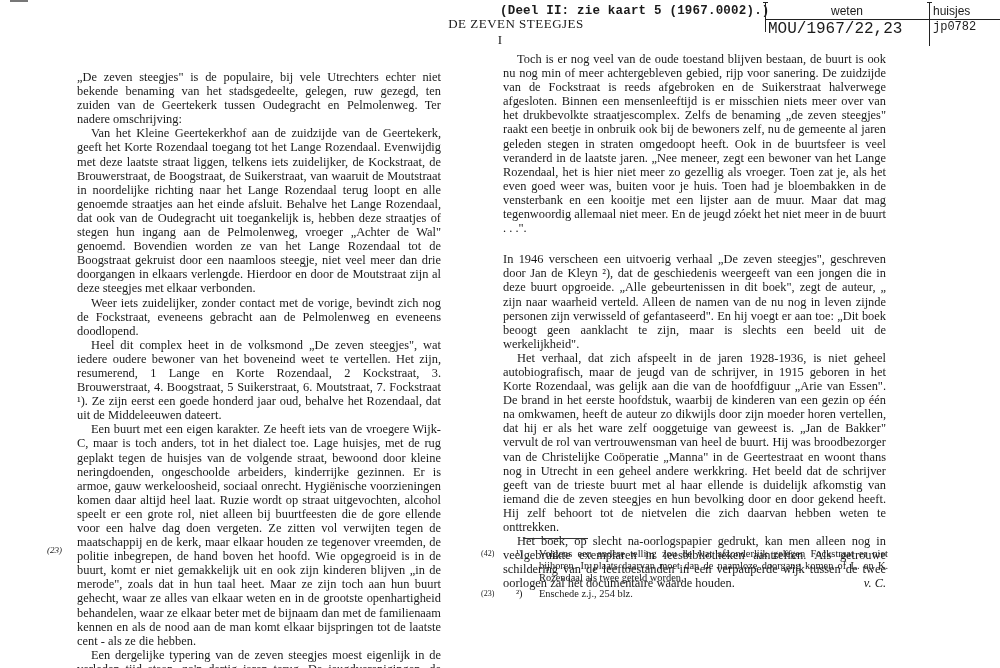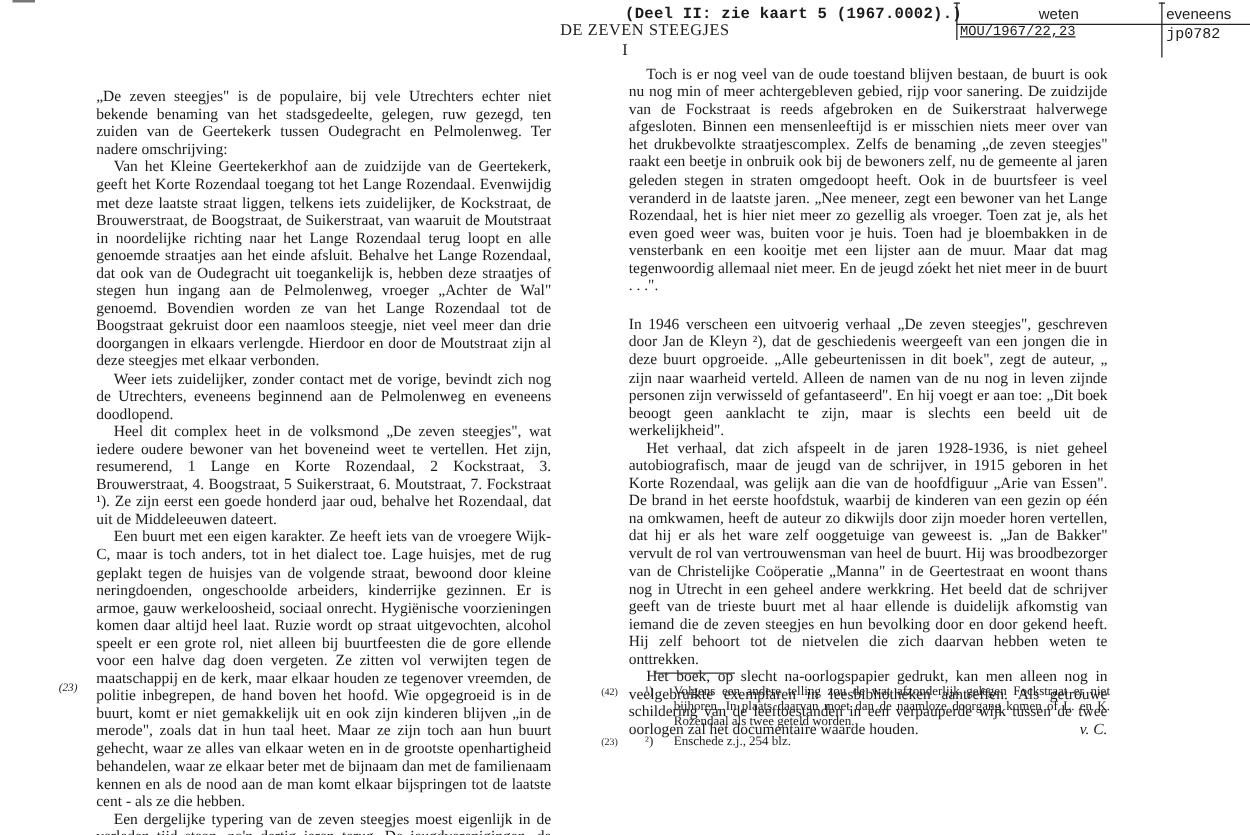--- a/index.html
+++ b/index.html
@@ -13,21 +13,21 @@
   .stamp { position:absolute; left:500px; top:4px; font-size:12.5px; font-weight:bold; letter-spacing:0.2px;text-align:center; }
 
   .src-table { position:absolute; left:765px; top:2px; width:235px; height:44px; }
   .src-table .vline1 { position:absolute; left:0; top:0; width:1px; height:30px; background:#222; }
   .src-table .vline1:before { content:""; position:absolute; left:-2px; top:0; width:5px; height:1px; background:#222; }
   .src-table .vline2 { position:absolute; left:164px; top:0; width:1px; height:44px; background:#222; }
   .src-table .vline2:before { content:""; position:absolute; left:-2px; top:0; width:5px; height:1px; background:#222; }
   .src-table .hline { position:absolute; left:0; top:17px; width:235px; height:1px; background:#222; }
   .src-table .h-bron { position:absolute; left:0; width:164px; top:2px; text-align:center; font-size:12px; }
   .src-table .h-verwerkt { position:absolute; left:168px; top:2px; font-size:12px; }
-  .src-table .v-bron { position:absolute; left:3px; top:18px; font-size:11px;text-decoration:underline; }
+  .src-table .v-bron { position:absolute; left:3px; top:18px; font-size:16px; }
   .src-table .v-verwerkt { position:absolute; left:168px; top:18px; font-size:12px;text-align:center; }
 
   .col { position:absolute; font-size:12.4px; line-height:14.1px; text-align:justify; }
   .col p { margin:0; text-indent:14px; }
   .col p.noindent { text-indent:0; }
   .left-col { left:77px; top:47px; width:364px; }
   .right-col { left:503px; top:47px; width:383px; }
 
   .title { position:absolute; left:0; width:100%; top:16px; text-align:center; font-size:13px; letter-spacing:0.5px;margin-left:16px; }
   .roman { position:absolute; left:0; width:100%; top:32px; text-align:center; font-size:13px; }
@@ -47,32 +47,32 @@
 
 <div class="corner-mark"></div>
 
 <div class="stamp mono">(Deel II: zie kaart 5 (1967.0002).)</div>
 
 <div class="src-table sans">
   <div class="vline1"></div>
   <div class="vline2"></div>
   <div class="hline"></div>
   <div class="h-bron">weten</div>
-  <div class="h-verwerkt">eveneens</div>
+  <div class="h-verwerkt">huisjes</div>
   <div class="v-bron mono">MOU/1967/22,23</div>
   <div class="v-verwerkt mono">jp0782</div>
 </div>
 
 <div class="title serif">DE ZEVEN STEEGJES</div>
 <div class="roman serif">I</div>
 
 <div class="col left-col serif" style="top:70px;">
   <p class="noindent">„De zeven steegjes" is de populaire, bij vele Utrechters echter niet bekende benaming van het stadsgedeelte, gelegen, ruw gezegd, ten zuiden van de Geertekerk tussen Oudegracht en Pelmolenweg. Ter nadere omschrijving:</p>
   <p>Van het Kleine Geertekerkhof aan de zuidzijde van de Geertekerk, geeft het Korte Rozendaal toegang tot het Lange Rozendaal. Evenwijdig met deze laatste straat liggen, telkens iets zuidelijker, de Kockstraat, de Brouwerstraat, de Boogstraat, de Suikerstraat, van waaruit de Moutstraat in noordelijke richting naar het Lange Rozendaal terug loopt en alle genoemde straatjes aan het einde afsluit. Behalve het Lange Rozendaal, dat ook van de Oudegracht uit toegankelijk is, hebben deze straatjes of stegen hun ingang aan de Pelmolenweg, vroeger „Achter de Wal" genoemd. Bovendien worden ze van het Lange Rozendaal tot de Boogstraat gekruist door een naamloos steegje, niet veel meer dan drie doorgangen in elkaars verlengde. Hierdoor en door de Moutstraat zijn al deze steegjes met elkaar verbonden.</p>
-  <p>Weer iets zuidelijker, zonder contact met de vorige, bevindt zich nog de Utrechters, eveneens beginnend aan de Pelmolenweg en eveneens doodlopend.</p>
+  <p>Weer iets zuidelijker, zonder contact met de vorige, bevindt zich nog de Fockstraat, eveneens gebracht aan de Pelmolenweg en eveneens doodlopend.</p>
   <p>Heel dit complex heet in de volksmond „De zeven steegjes", wat iedere oudere bewoner van het boveneind weet te vertellen. Het zijn, resumerend, 1 Lange en Korte Rozendaal, 2 Kockstraat, 3. Brouwerstraat, 4. Boogstraat, 5 Suikerstraat, 6. Moutstraat, 7. Fockstraat ¹). Ze zijn eerst een goede honderd jaar oud, behalve het Rozendaal, dat uit de Middeleeuwen dateert.</p>
   <p>Een buurt met een eigen karakter. Ze heeft iets van de vroegere Wijk-C, maar is toch anders, tot in het dialect toe. Lage huisjes, met de rug geplakt tegen de huisjes van de volgende straat, bewoond door kleine neringdoenden, ongeschoolde arbeiders, kinderrijke gezinnen. Er is armoe, gauw werkeloosheid, sociaal onrecht. Hygiënische voorzieningen komen daar altijd heel laat. Ruzie wordt op straat uitgevochten, alcohol speelt er een grote rol, niet alleen bij buurtfeesten die de gore ellende voor een halve dag doen vergeten. Ze zitten vol verwijten tegen de maatschappij en de kerk, maar elkaar houden ze tegenover vreemden, de politie inbegrepen, de hand boven het hoofd. Wie opgegroeid is in de buurt, komt er niet gemakkelijk uit en ook zijn kinderen blijven „in de merode", zoals dat in hun taal heet. Maar ze zijn toch aan hun buurt gehecht, waar ze alles van elkaar weten en in de grootste openhartigheid behandelen, waar ze elkaar beter met de bijnaam dan met de familienaam kennen en als de nood aan de man komt elkaar bijspringen tot de laatste cent - als ze die hebben.</p>
   <p>Een dergelijke typering van de zeven steegjes moest eigenlijk in de verleden tijd staan, zo'n dertig jaren terug. De jeugdverenigingen, de sociale voorzieningen, de verbeterde arbeidsvoorwaarden en de wijzigingen in het maatschappijpatroon hebben ook daar verandering gebracht.</p>
 </div>
 
 <div class="margin-note serif" style="left:47px; top:545px;">(23)</div>
 
 <div class="col right-col serif" style="top:52px;">
   <p>Toch is er nog veel van de oude toestand blijven bestaan, de buurt is ook nu nog min of meer achtergebleven gebied, rijp voor sanering. De zuidzijde van de Fockstraat is reeds afgebroken en de Suikerstraat halverwege afgesloten. Binnen een mensenleeftijd is er misschien niets meer over van het drukbevolkte straatjescomplex. Zelfs de benaming „de zeven steegjes" raakt een beetje in onbruik ook bij de bewoners zelf, nu de gemeente al jaren geleden stegen in straten omgedoopt heeft. Ook in de buurtsfeer is veel veranderd in de laatste jaren. „Nee meneer, zegt een bewoner van het Lange Rozendaal, het is hier niet meer zo gezellig als vroeger. Toen zat je, als het even goed weer was, buiten voor je huis. Toen had je bloembakken in de vensterbank en een kooitje met een lijster aan de muur. Maar dat mag tegenwoordig allemaal niet meer. En de jeugd zóekt het niet meer in de buurt . . .".</p>
   <div class="sep-gap"></div>

